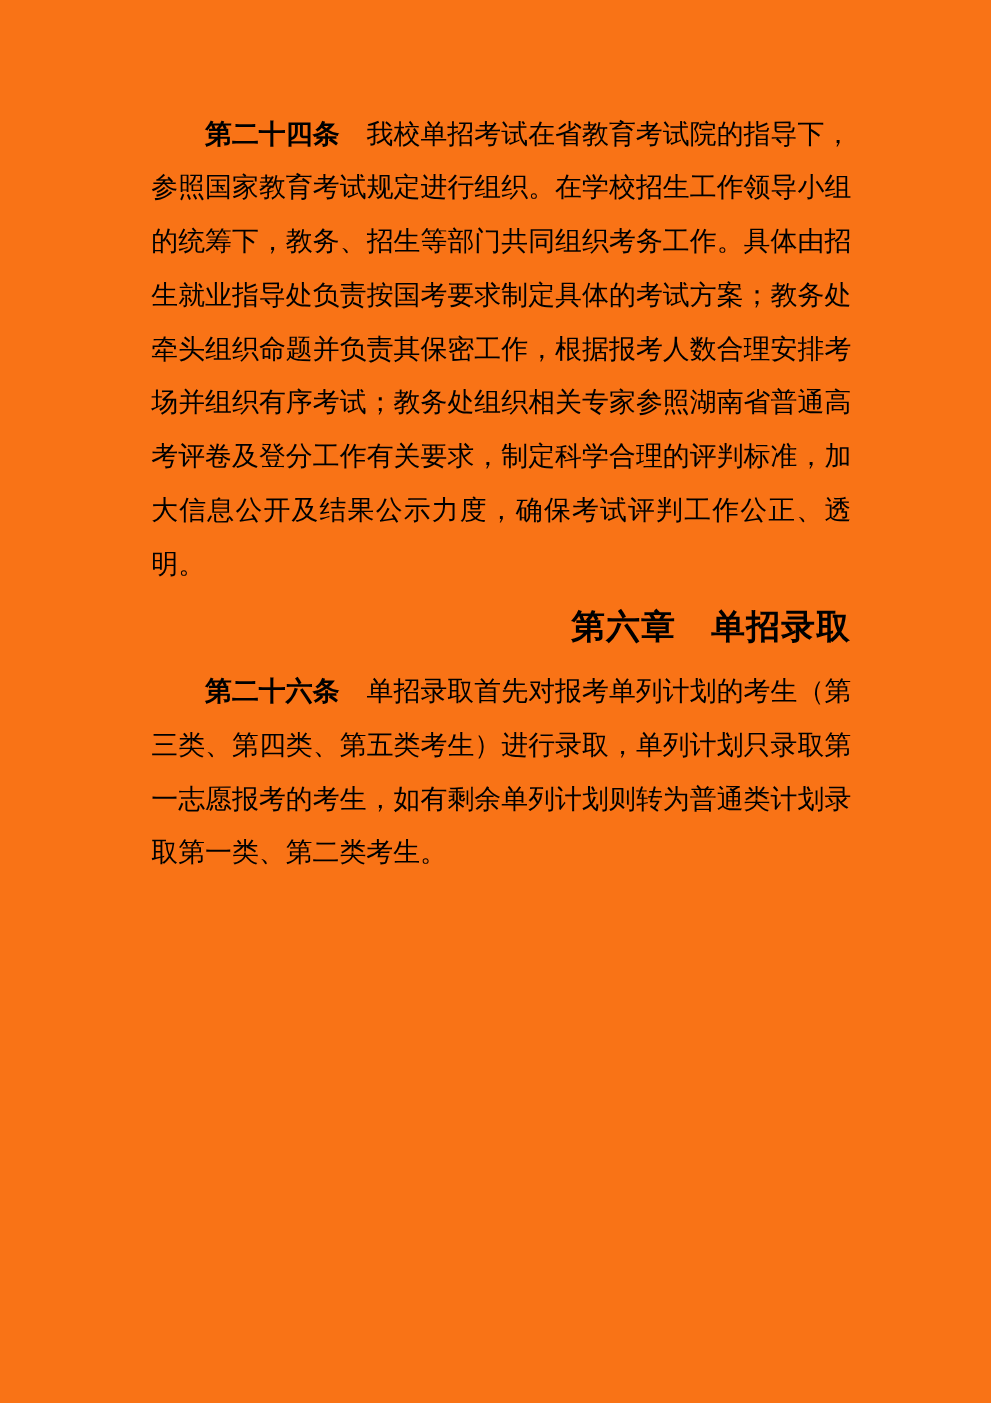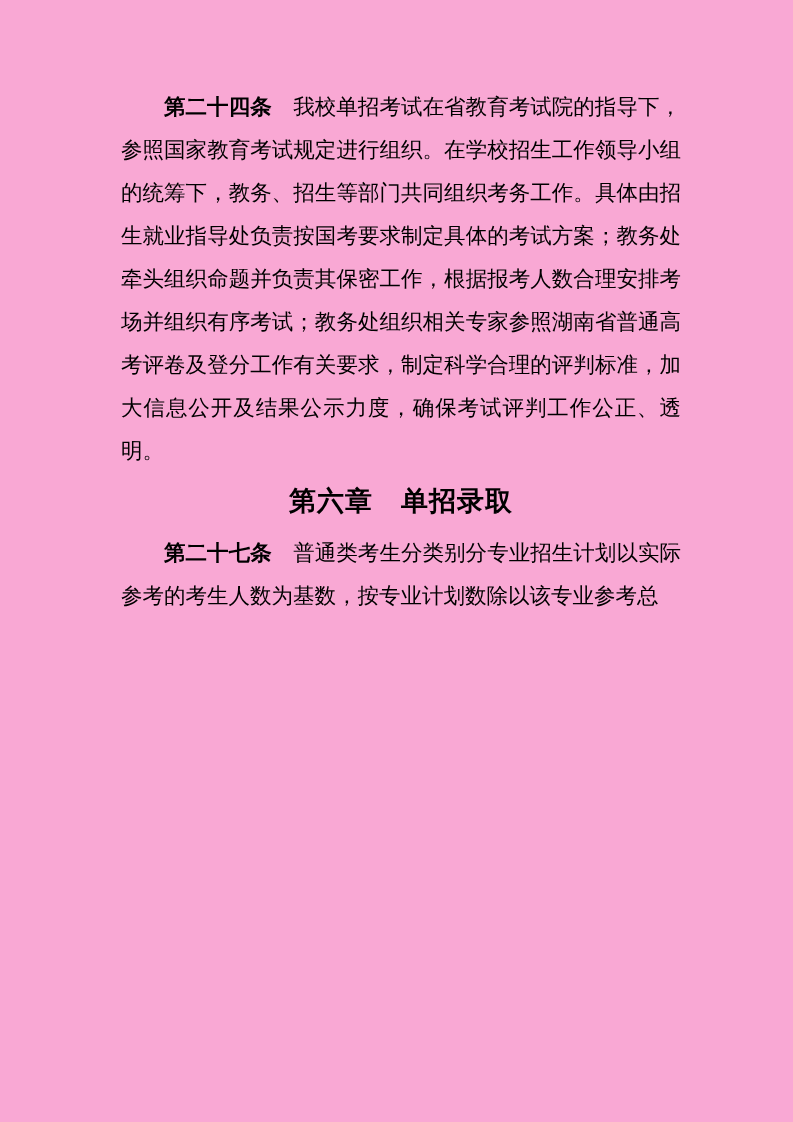--- a/index.html
+++ b/index.html
@@ -2,21 +2,21 @@
 <html lang="zh"><head>
 <meta charset="utf-8">
 <style>
   * { margin: 0; padding: 0; box-sizing: border-box; }
   html, body { background: #ffffff; }
   .page {
     position: relative;
     width: 793px;
     height: 1122px;
     margin: 0 auto;
-    background: #f9a8d4;
+    background: #f97316;
     color: #000000;
     font-family: "Liberation Serif", "DejaVu Serif", serif;
     overflow: hidden;
   }
   .content {
     position: absolute;
     left: 121px;
     top: 86px;
     width: 560px;
     font-size: 21.5px;
@@ -29,21 +29,21 @@
   }
   .article-label {
     font-weight: bold;
     margin-right: 1em;
   }
   .chapter-heading {
     font-family: "Liberation Sans", "DejaVu Sans", sans-serif;
     font-weight: bold;
     font-size: 27px;
     line-height: 46px;
-    text-align: center;
+    text-align: right;
     text-indent: 0;
     letter-spacing: 1px;
     margin: 5px 0 8px 0;
   }
   .page-number {
     position: absolute;
     top: 1024px;
     left: 0;
     width: 100%;
     text-align: center;
@@ -56,18 +56,18 @@
 <body>
 
 <div class="page">
   <div class="content">
 
     <p class="para"><span class="article-label">第二十四条</span><span>我校单招考试在省教育考试院的指导下，参照国家教育考试规定进行组织。在学校招生工作领导小组的统筹下，教务、招生等部门共同组织考务工作。具体由招生就业指导处负责按国考要求制定具体的考试方案；教务处牵头组织命题并负责其保密工作，根据报考人数合理安排考场并组织有序考试；教务处组织相关专家参照湖南省普通高考评卷及登分工作有关要求，制定科学合理的评判标准，加大信息公开及结果公示力度，确保考试评判工作公正、透明。</span></p>
 
     <h2 class="chapter-heading">第六章　单招录取</h2>
 
 
+    <p class="para"><span class="article-label">第二十六条</span><span>单招录取首先对报考单列计划的考生（第三类、第四类、第五类考生）进行录取，单列计划只录取第一志愿报考的考生，如有剩余单列计划则转为普通类计划录取第一类、第二类考生。</span></p>
 
-    <p class="para"><span class="article-label">第二十七条</span><span>普通类考生分类别分专业招生计划以实际参考的考生人数为基数，按专业计划数除以该专业参考总</span></p>
 
   </div>
 
 </div>
 
 </body></html>

